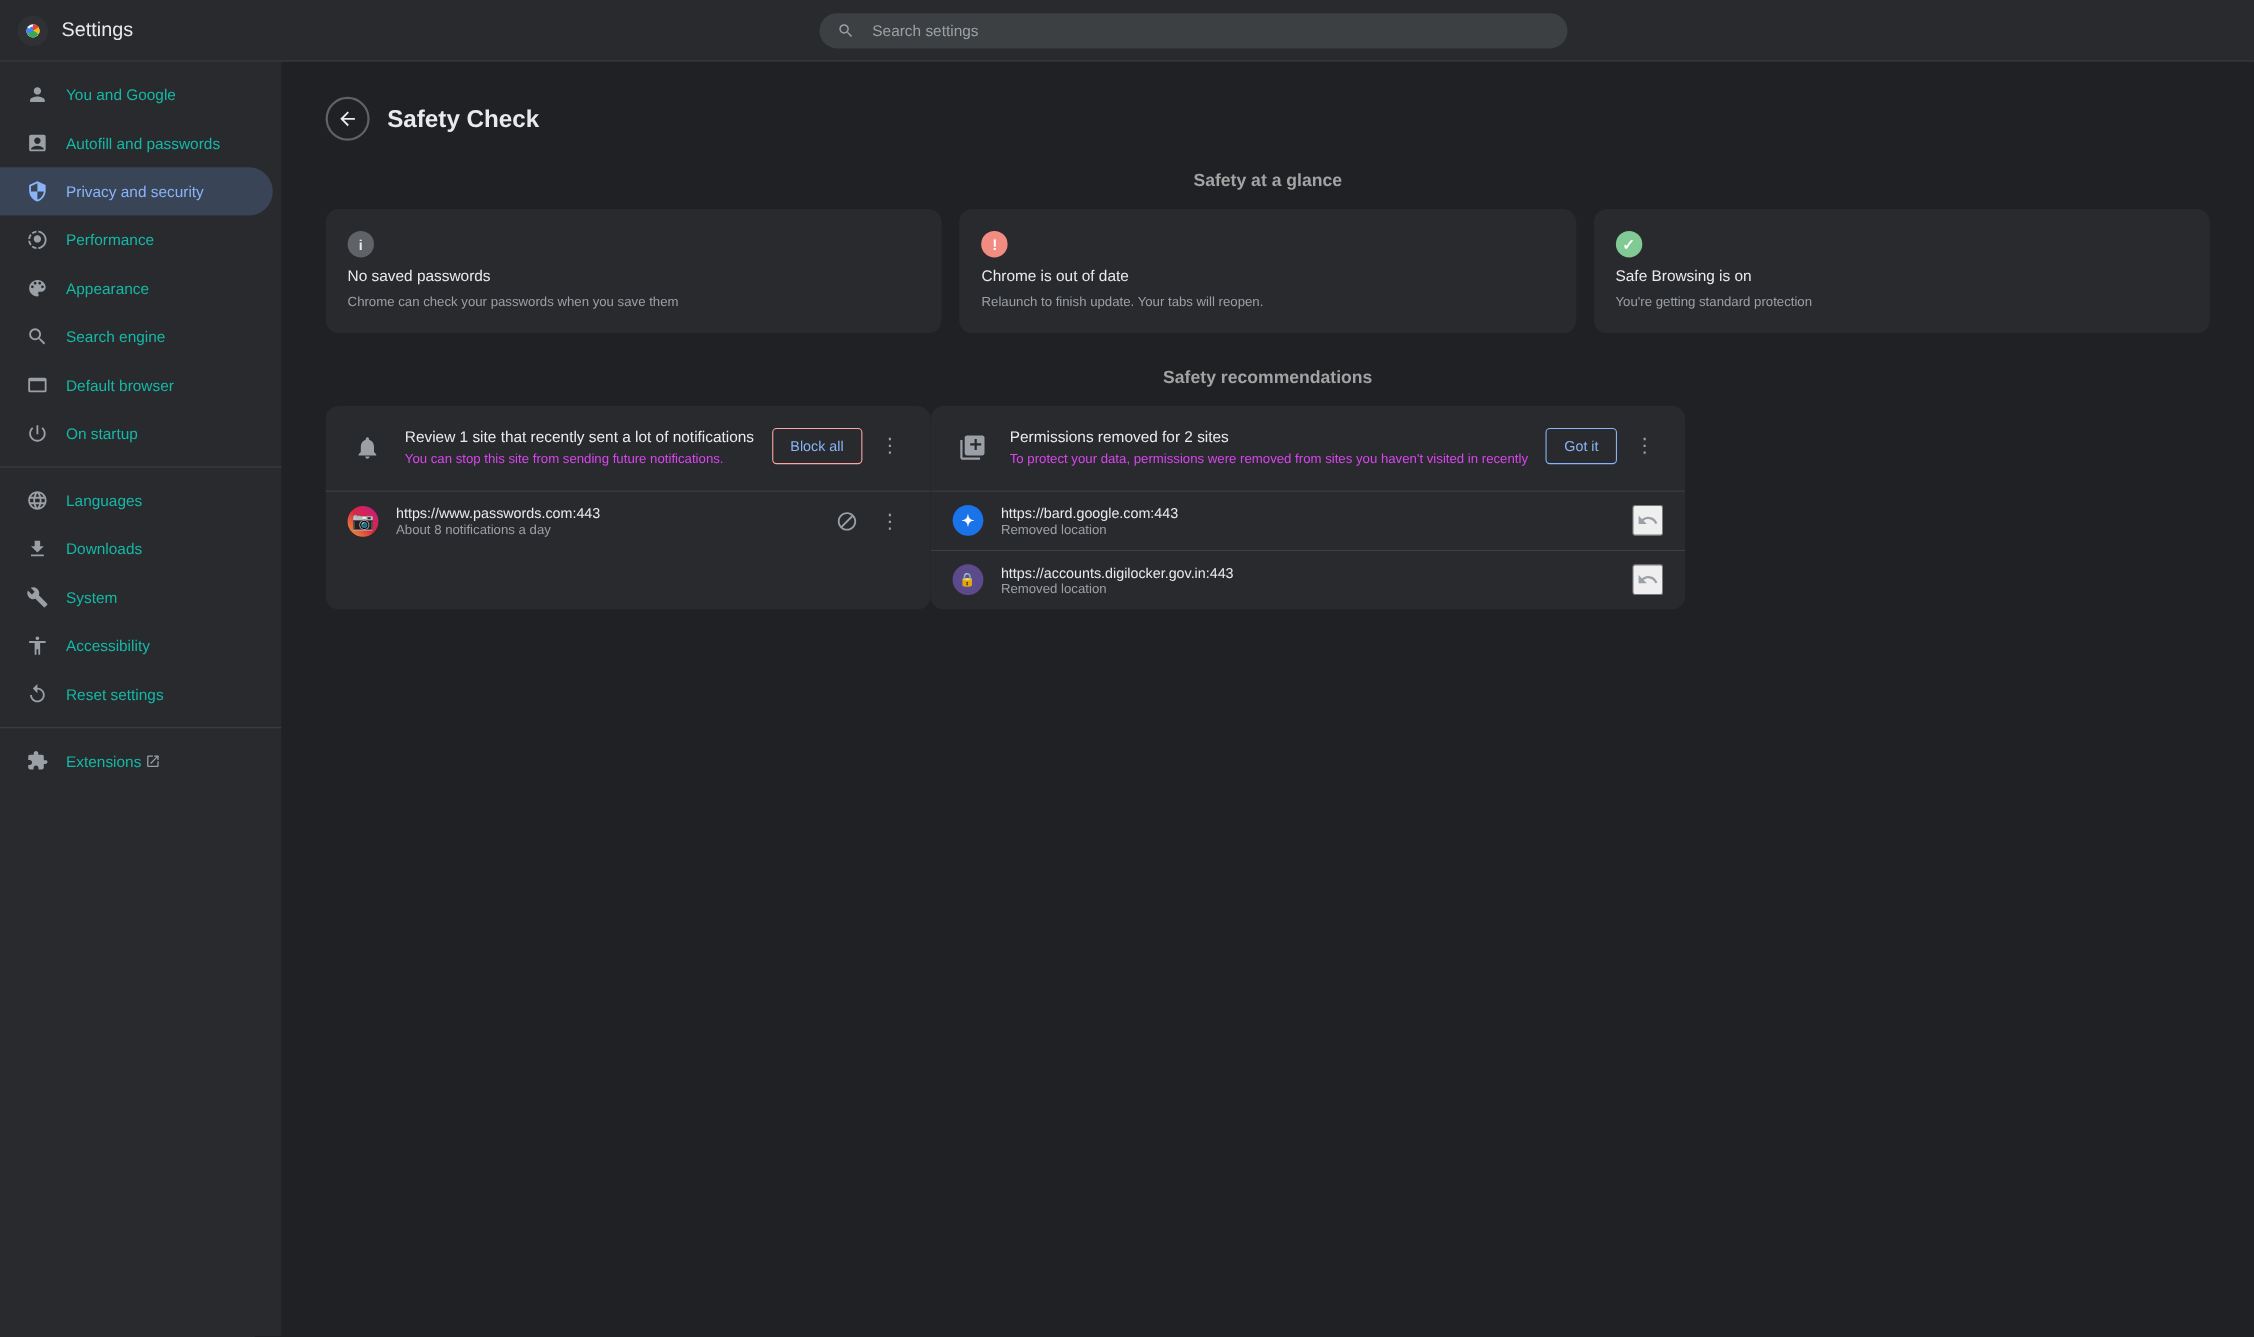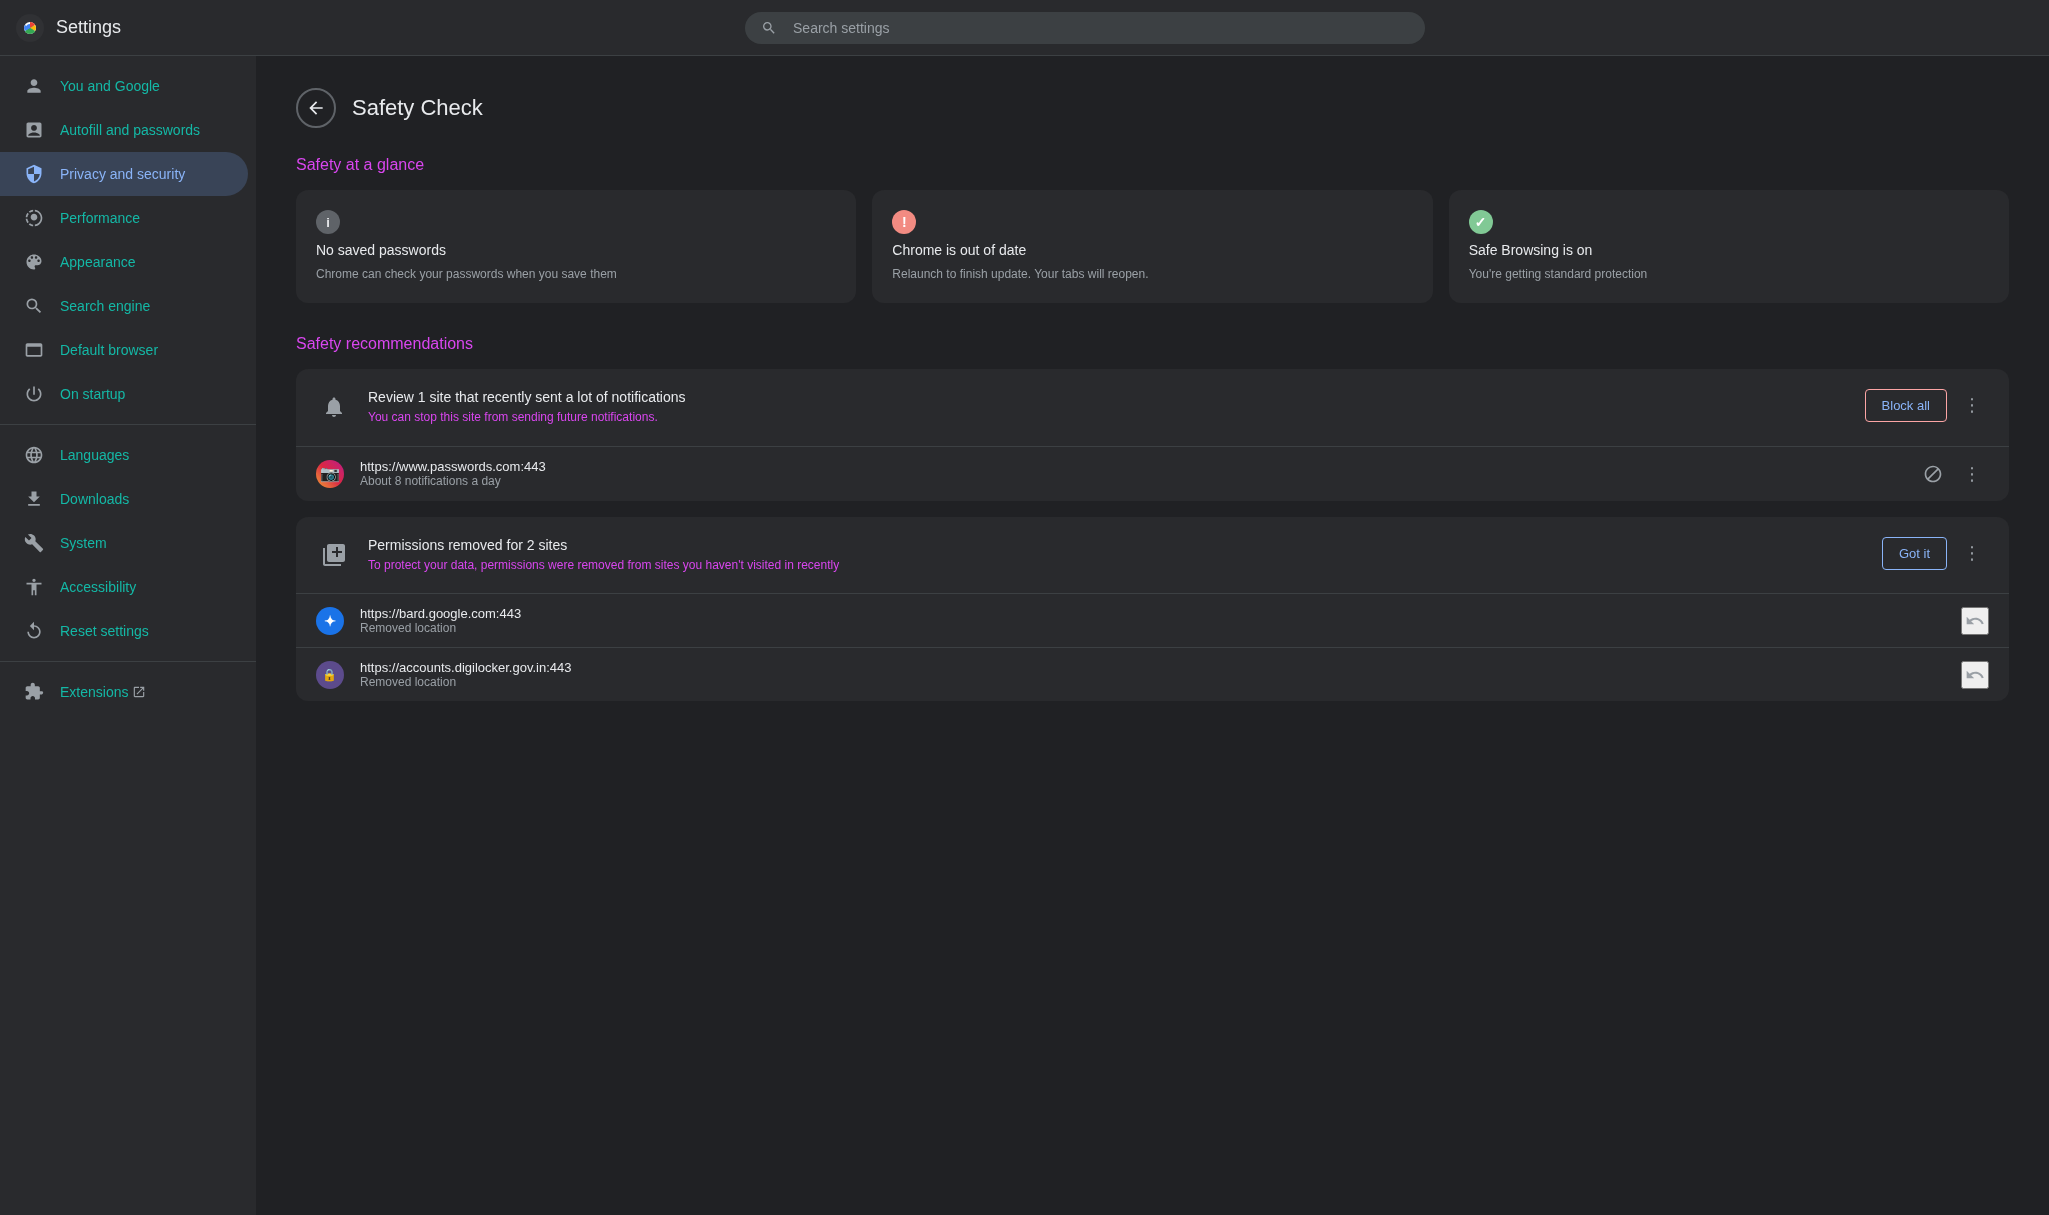--- a/index.html
+++ b/index.html
@@ -151,30 +151,31 @@
       background: transparent;
       display: flex;
       align-items: center;
       justify-content: center;
       cursor: pointer;
       color: #e8eaed;
       flex-shrink: 0;
     }
     .page-title {
       font-size: 22px;
-      font-weight: 400;
+      font-weight: 700;
       color: #e8eaed;
     }
 
     
     .section-title {
       font-size: 16px;
-      font-weight: 400;
-      color: #d946ef;
+      font-weight: 700;
+      color: #a3a3a3;
       margin-bottom: 16px;
+      text-align: center;
     }
 
     
     .glance-cards {
       display: flex;
       gap: 16px;
       margin-bottom: 32px;
     }
     .glance-card {
       background: #292a2d;
@@ -205,21 +206,21 @@
     }
     .glance-card-desc {
       font-size: 12px;
       color: #9aa0a6;
       line-height: 1.4;
     }
 
     
     .recommendations {
       display: flex;
-      flex-direction: column;
+      flex-direction: row;
       gap: 0;
     }
     .rec-group {
       background: #292a2d;
       border-radius: 12px;
       margin-bottom: 16px;
       overflow: hidden;
     }
     .rec-header {
       display: flex;

